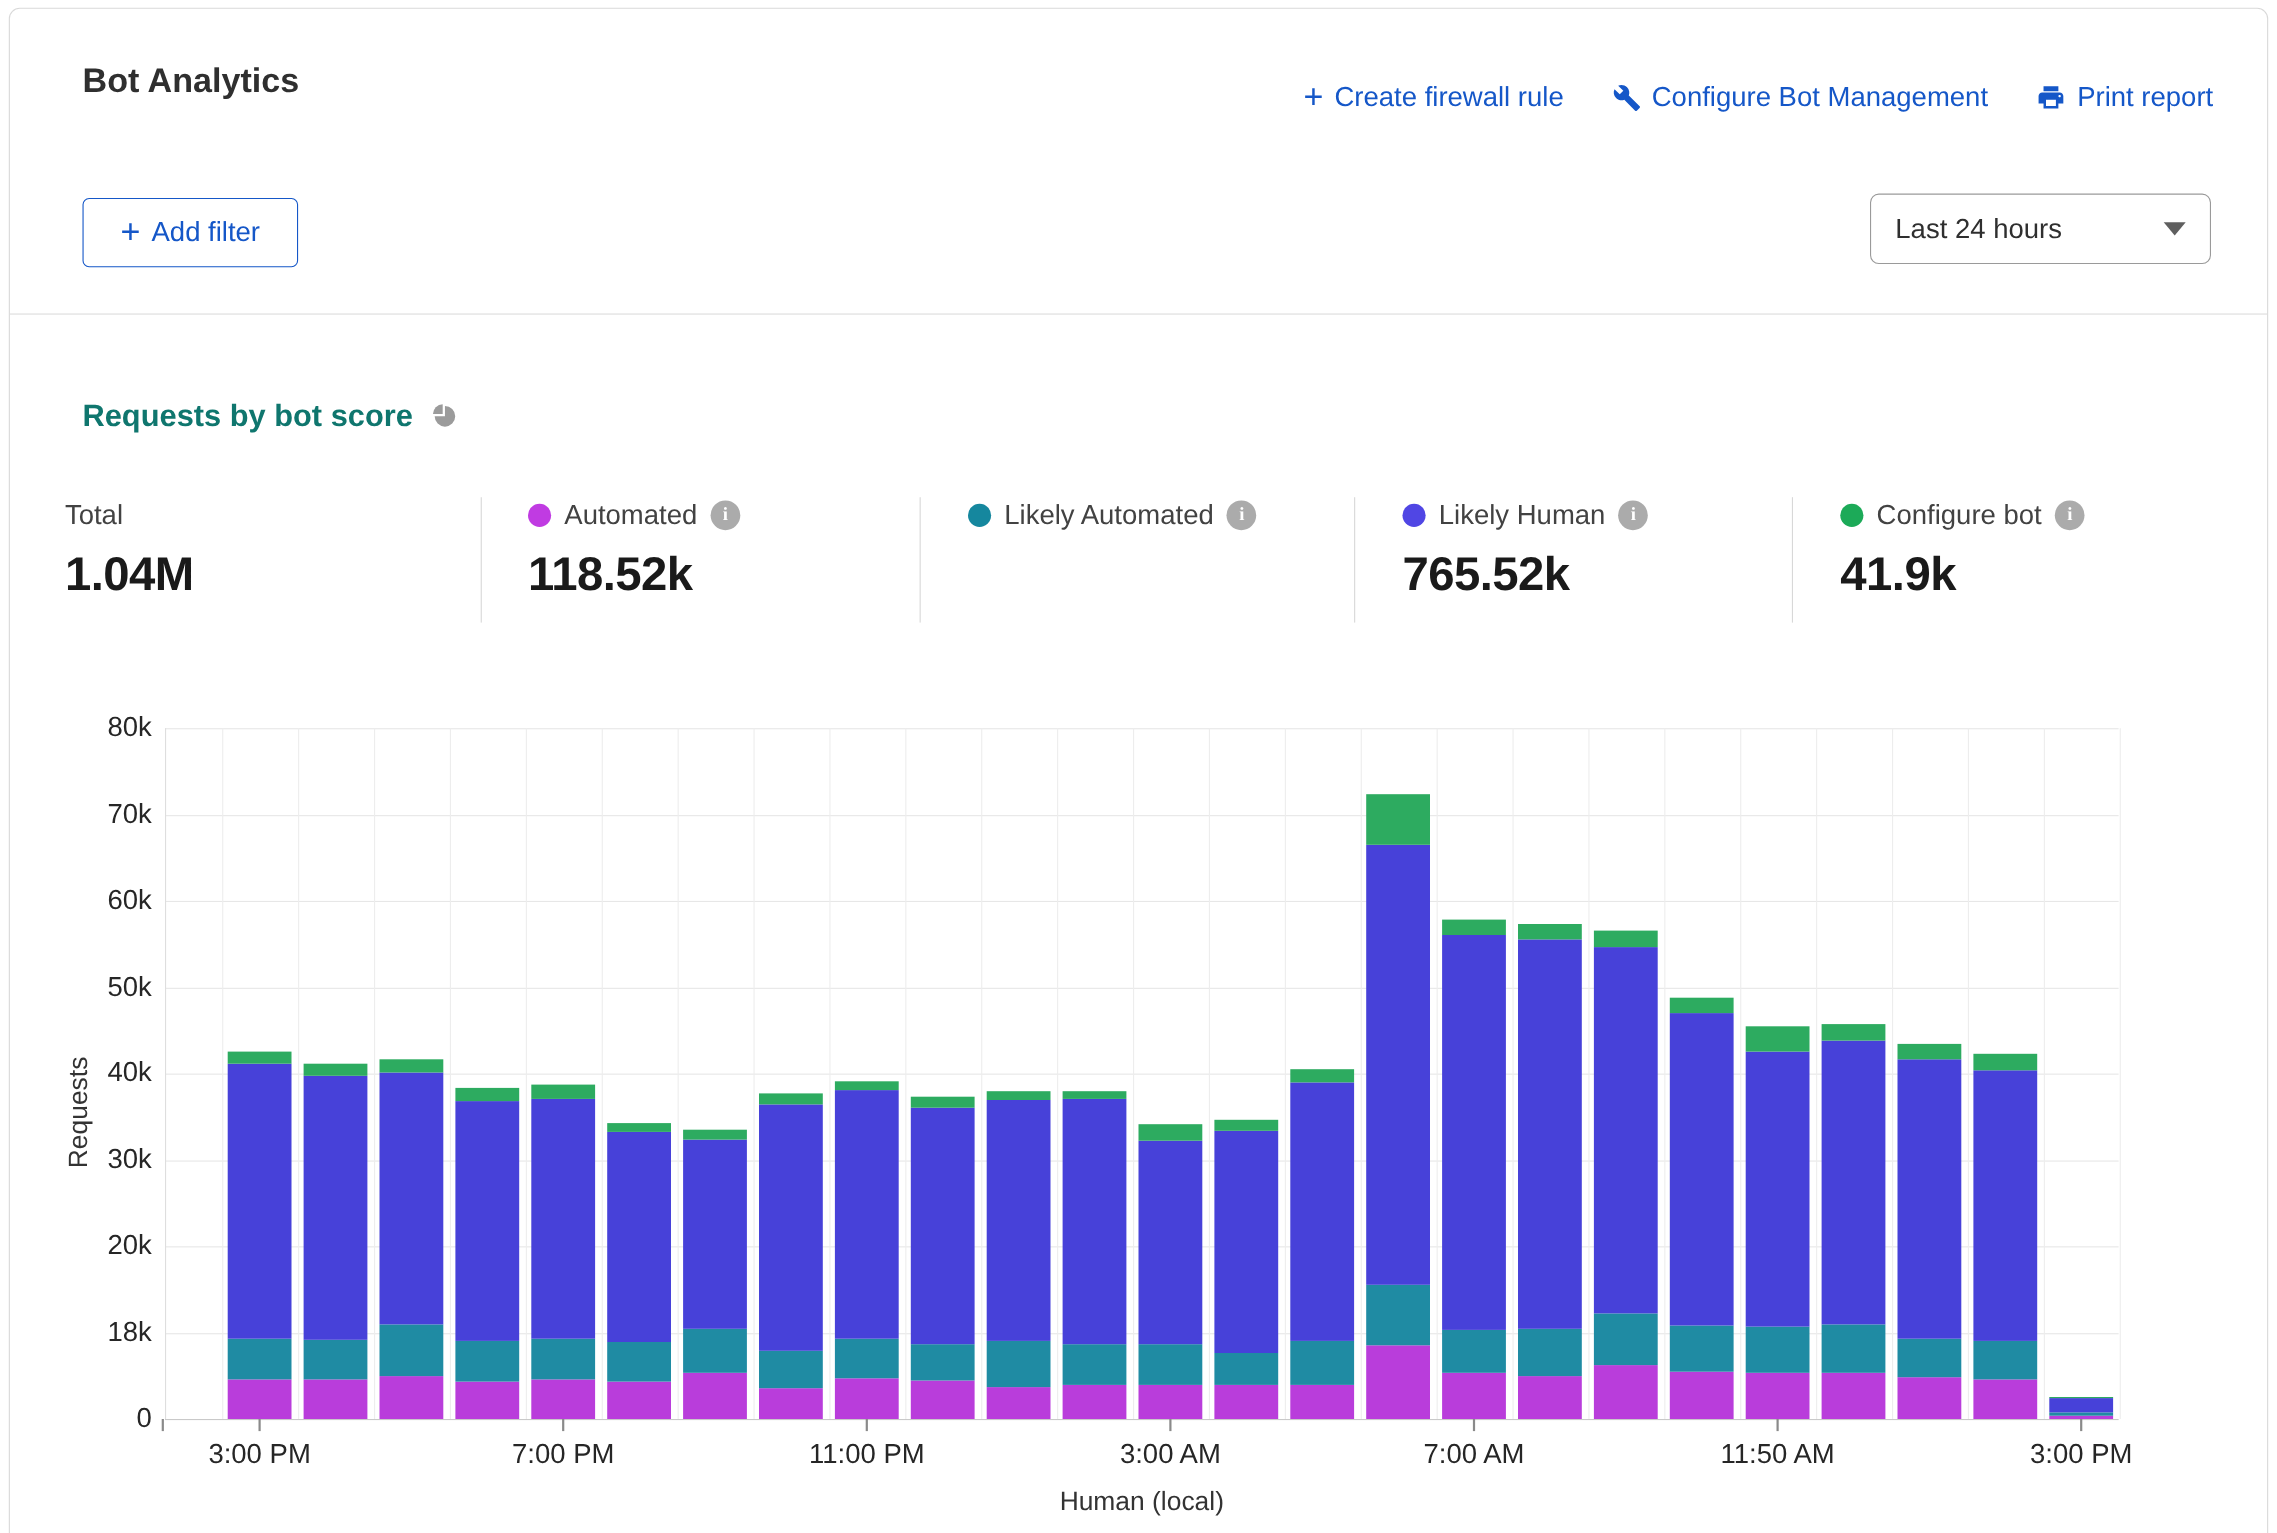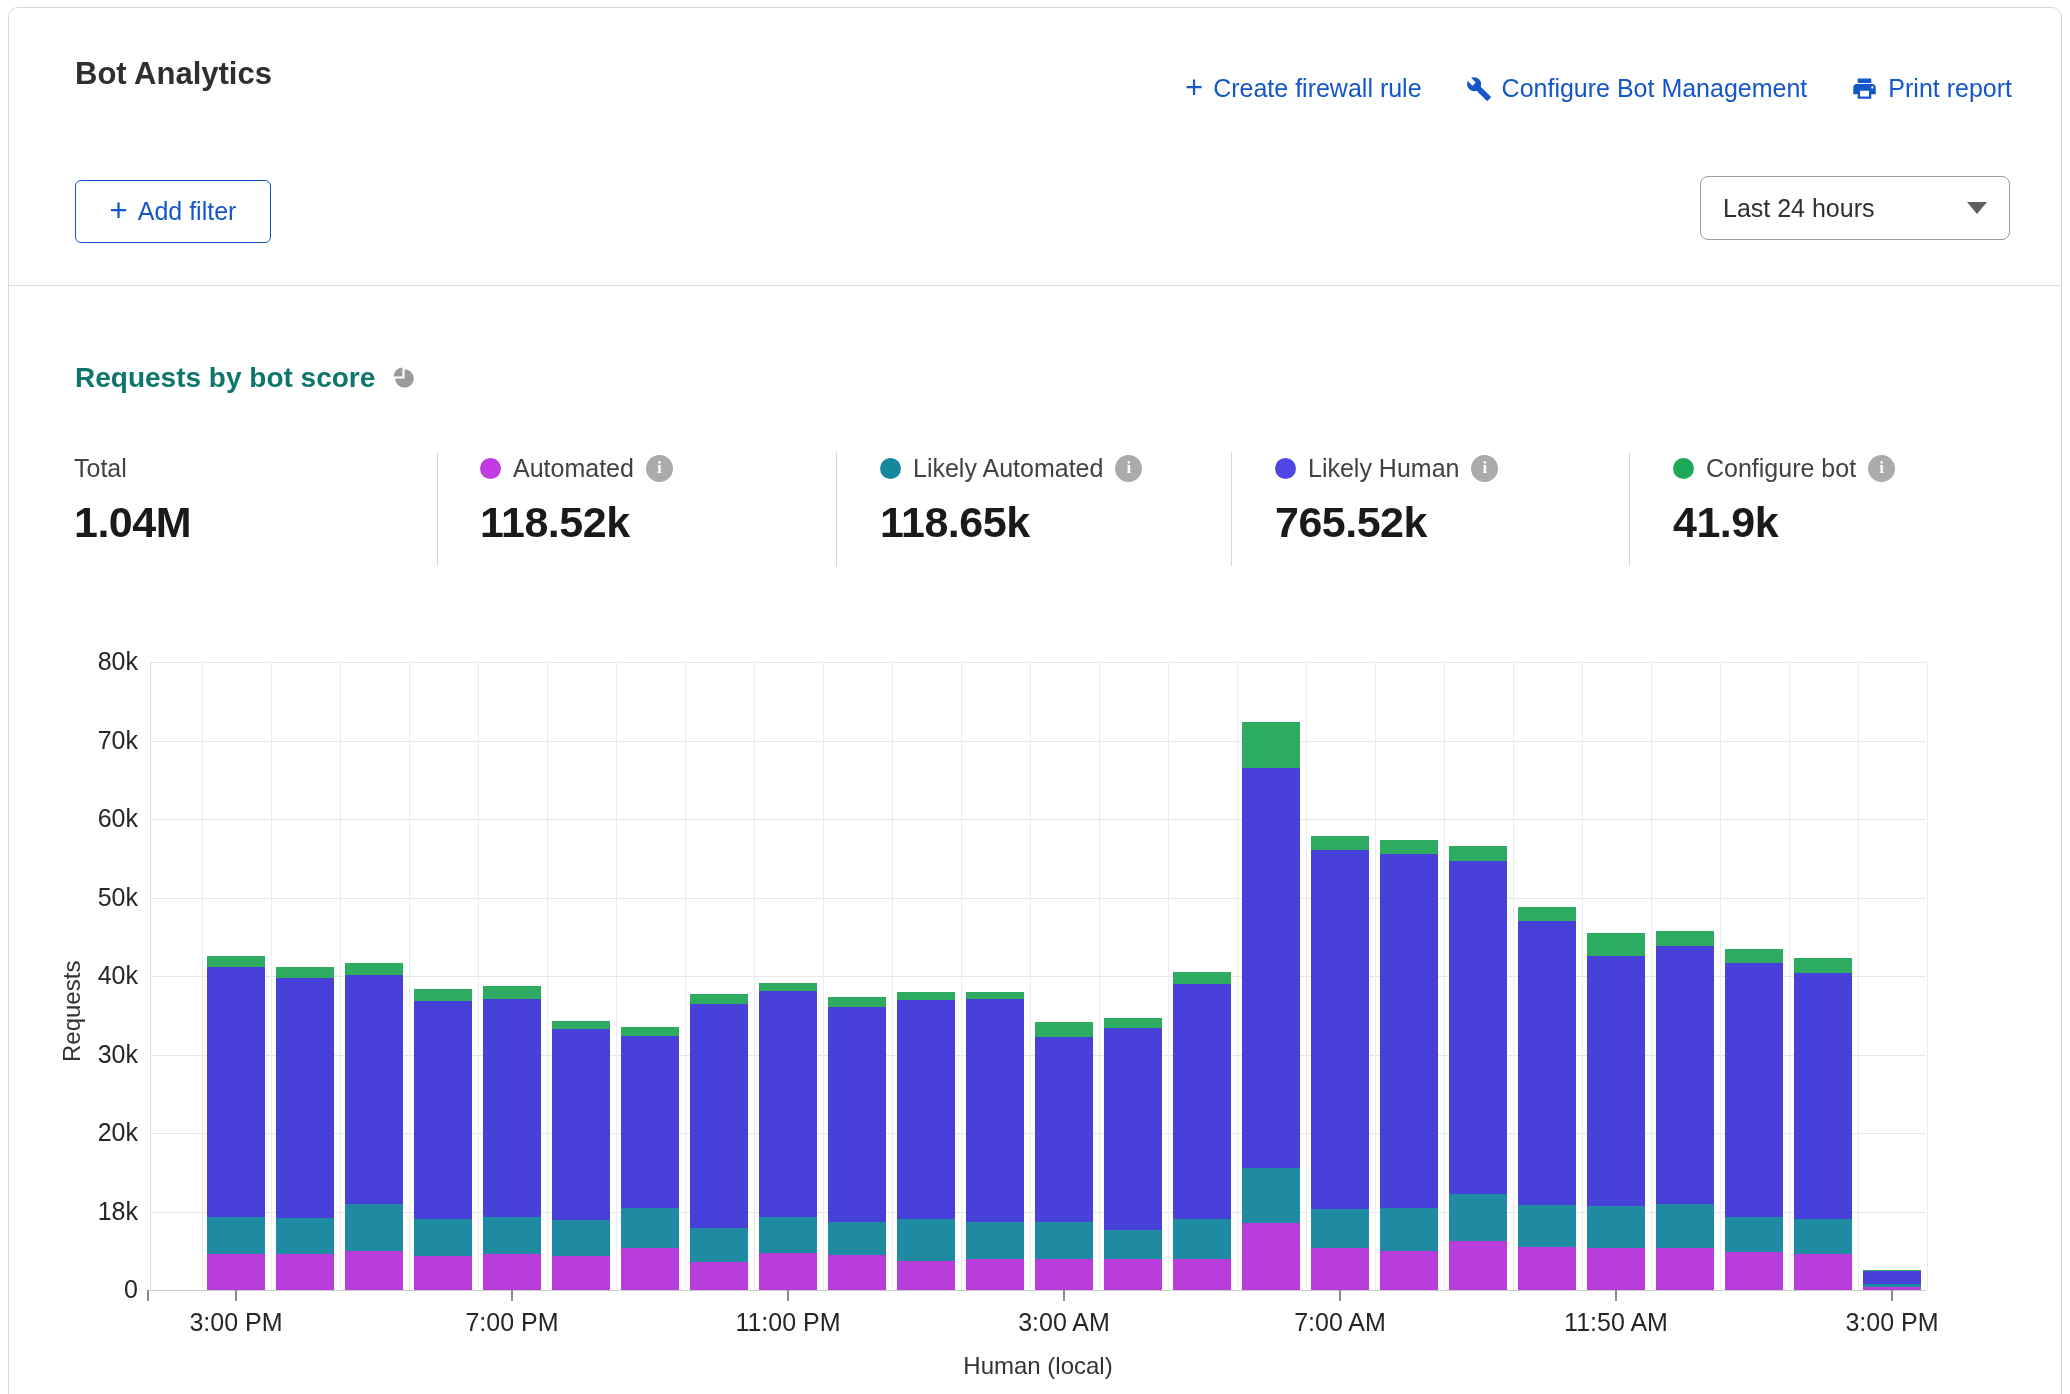--- a/index.html
+++ b/index.html
@@ -91,21 +91,21 @@
 <div class="section-title">
   <span>Requests by bot score</span>
   <span>
     <svg class="icon" width="27" height="27" viewBox="0 0 26 26" fill="#9b9b9b">
       <path d="M13 13 V4 A9 9 0 1 1 4 13 Z"></path>
       <path d="M11 11 V2.5 A8.5 8.5 0 0 0 2.5 11 Z"></path>
     </svg>
   </span>
 </div>
 
-<div class="stat" style="left:74px">
+<div class="stat" style="left:59px">
   <div class="label-row">
       <span>Total</span>
     </div>
   <div class="value">1.04M</div>
 </div>
 <div class="stat-divider" style="left:437px"></div>
 <div class="stat" style="left:480px">
   <div class="label-row">
     <span class="dot" style="background: rgb(192, 59, 226);"></span>
     <span>Automated</span>
@@ -113,21 +113,20 @@
   </div>
   <div class="value">118.52k</div>
 </div>
 <div class="stat-divider" style="left:836px"></div>
 <div class="stat" style="left:880px">
   <div class="label-row">
     <span class="dot" style="background: rgb(21, 135, 158);"></span>
     <span>Likely Automated</span>
     <span class="info-badge">i</span>
   </div>
-  <div class="value">118.65k</div>
 </div>
 <div class="stat-divider" style="left:1231px"></div>
 <div class="stat" style="left:1275px">
   <div class="label-row">
     <span class="dot" style="background: rgb(80, 70, 228);"></span>
     <span>Likely Human</span>
     <span class="info-badge">i</span>
   </div>
   <div class="value">765.52k</div>
 </div>

